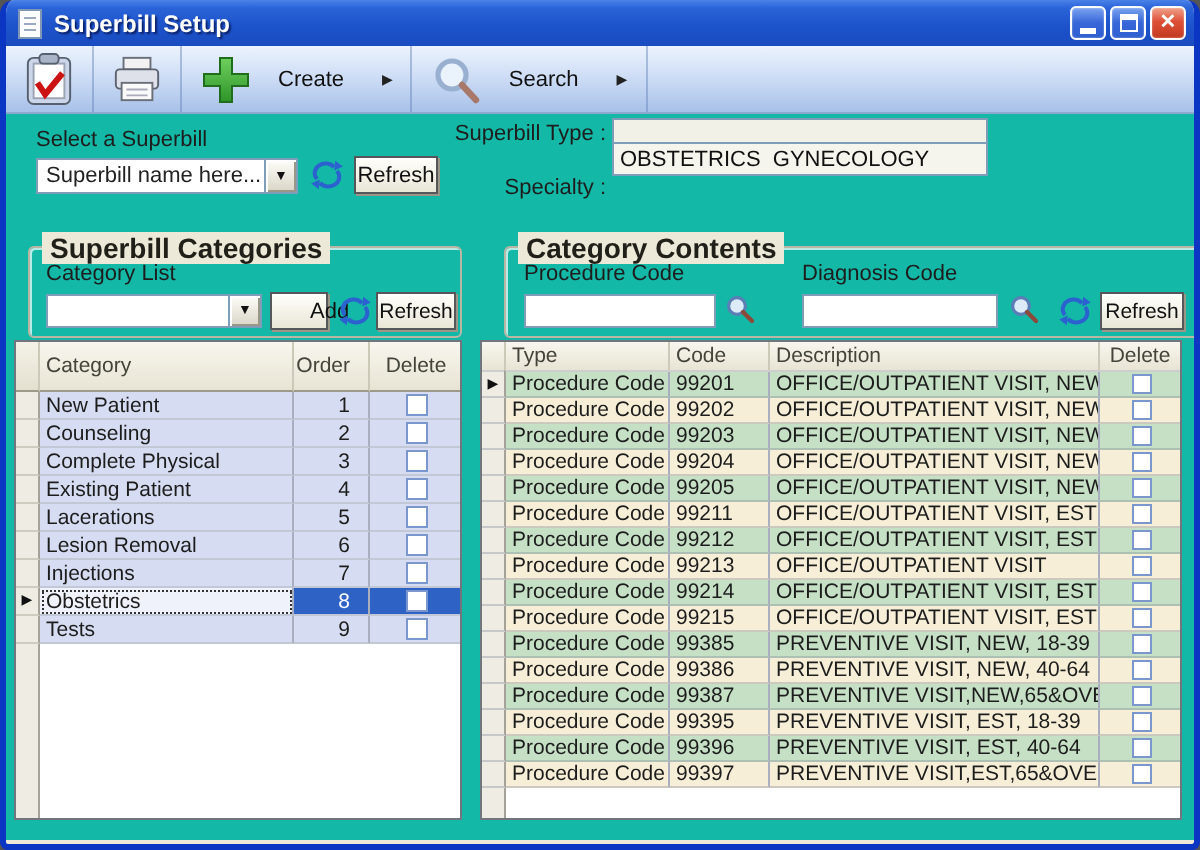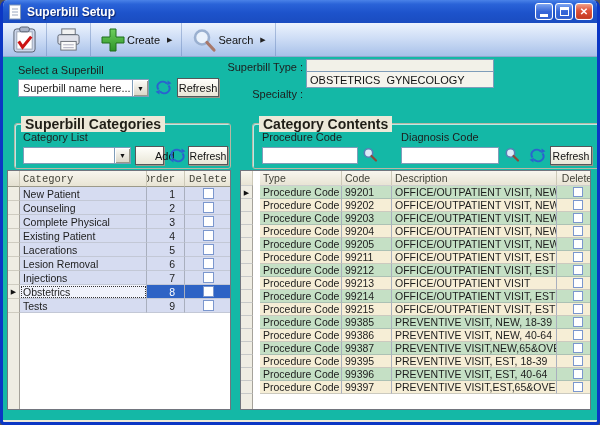--- a/index.html
+++ b/index.html
@@ -33,21 +33,21 @@
   .close-glyph { color:#fff; font-size:10px; font-weight:bold; line-height:1; }
 
   
   .toolbar {
     height:34px;
     background:linear-gradient(180deg,#ecf3fd 0%,#cfdef6 45%,#a8c1e9 100%);
     border-bottom:1px solid #8FA8CE;
     display:flex; align-items:stretch;
   }
   .tb-btn {
-    border:none; background:transparent; display:flex; align-items:center; gap:1px;
+    border:none; background:transparent; display:flex; align-items:center; gap:13px;
     padding:0 9px; cursor:pointer; font-family:inherit; font-size:11px; color:#111;
     border-right:1px solid rgba(100,130,185,.45);
   }
   .tb-arrow { font-size:7px; color:#222; margin-left:6px; }
 
   
   .client { position:relative; height:363px; background:#14b8a6; font-size:11px; color:#1d1d1d; }
   .lbl { position:absolute; white-space:nowrap; }
 
   
@@ -110,36 +110,36 @@
   }
   .hrow .cell.sel { background:linear-gradient(180deg,#F4F2E8,#E4E0D0); }
 
   .checkbox {
     width:11px; height:11px; background:#fff; border:1px solid #7B97CE; display:inline-block;
   }
 
   
   #cat-grid { left:4px; top:113px; width:224px; height:240px; }
   #cat-grid .trow { height:14px; }
-  #cat-grid .hrow { height:16px;font-family:Liberation Mono, monospace; }
+  #cat-grid .hrow { height:25px; }
   .c-cat  { width:127px; flex:0 0 127px; background:#D6DCF1; }
   .c-ord  { width:38px;  flex:0 0 38px;  background:#D6DCF1; justify-content:flex-end; padding-right:9px; }
   .c-del  { width:47px;  flex:0 0 47px;  background:#D6DCF1; justify-content:center; border-right:none; }
   #cat-grid .hrow .c-cat { background:linear-gradient(180deg,#F8F6EE,#E8E4D4); }
   #cat-grid .hrow .c-ord { background:linear-gradient(180deg,#F8F6EE,#E8E4D4); }
   #cat-grid .hrow .c-del { background:linear-gradient(180deg,#F8F6EE,#E8E4D4); justify-content:center; padding-right:3px; }
   #cat-grid .trow.selected .c-cat { background:#F0F2FB; outline:1px dotted #333; outline-offset:-2px; }
   #cat-grid .trow.selected .c-ord { background:#2E63C5; color:#fff; }
   #cat-grid .trow.selected .c-del { background:#2E63C5; }
 
   
   #con-grid { left:237px; top:113px; width:351px; height:240px; }
   #con-grid .trow { height:13px; }
   #con-grid .hrow { height:15px; }
-  .c-type { width:82px;  flex:0 0 82px;margin-left:7px; }
+  .c-type { width:82px;  flex:0 0 82px; }
   .c-code { width:50px;  flex:0 0 50px; }
   .c-desc { width:165px; flex:0 0 165px; }
   .c-cdel { width:41px;  flex:0 0 41px; justify-content:center; border-right:none; }
   #con-grid .trow.even .cell:not(.sel) { background:#C5E0C5; }
   #con-grid .trow.odd  .cell:not(.sel) { background:#F6EED6; }
   #con-grid .cell { border-bottom:1px solid rgba(125,135,150,.35); }
   #con-grid .trow.selected .c-type { background:#D8E0DB; }
   #con-grid .trow.selected .c-code { background:#ACB6E1; }
   #con-grid .trow.selected .c-desc { background:#C7CFEB; }
   #con-grid .trow.selected .c-cdel { background:#ABB0CA; }

